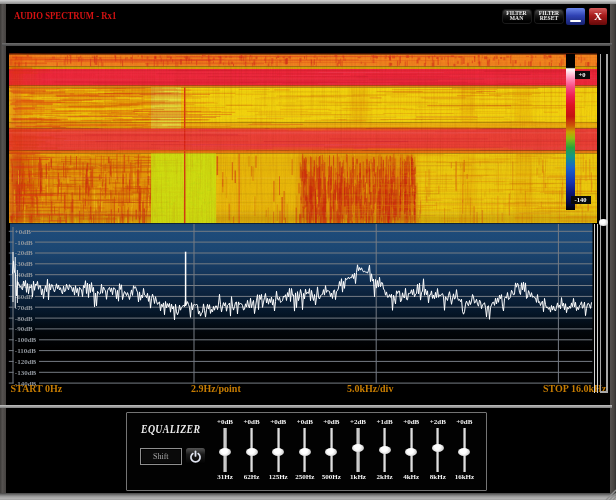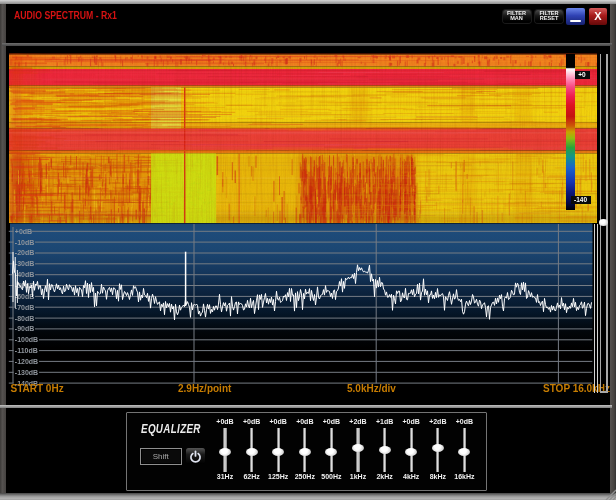--- a/index.html
+++ b/index.html
@@ -1,17 +1,17 @@
 <!DOCTYPE html>
 <html><head><meta charset="utf-8">
 <style>
 * { margin:0; padding:0; box-sizing:border-box; }
 html,body { width:616px; height:500px; background:#000; overflow:hidden;
   font-family:"Liberation Sans", sans-serif; }
-#win { position:relative; width:616px; height:388px; background:#000; }
+#win { position:relative; width:616px; height:388px; background:#000;font-family:Liberation Serif, serif; }
 .abs { position:absolute; }
 
 
 #ftop { left:0; top:0; width:616px; height:4px; background:linear-gradient(#d6d6d6,#8a8a8a); }
 #fleft { left:0; top:4px; width:6px; height:489px; background:linear-gradient(to right,#3c3a38,#555250 40%,#454240); }
 #fright { left:610px; top:4px; width:6px; height:489px; background:linear-gradient(to right,#555250,#45423f 70%,#333); }
 #fbottom { left:0; top:493px; width:616px; height:7px; background:linear-gradient(#454545,#969696 45%,#b4b4b4 75%,#a2a2a2); }
 
 
 #title { left:14px; top:10px; font-size:10px; font-weight:bold; color:#d61212;
@@ -2334,21 +2334,21 @@
 <text x="14.8" y="374.7" font-size="7" font-weight="bold" fill="#8f959c">-130dB</text>
 <text x="14.8" y="385.5" font-size="7" font-weight="bold" fill="#8f959c">-140dB</text>
     <path d="M12.5 273.7 L13.5 260.9 L14.5 272.3 L15.5 273.4 L16.5 295.9 L17.5 281.4 L18.5 283.2 L19.5 286.2 L20.5 285.9 L21.5 288.6 L22.5 289.8 L23.5 281.0 L24.5 285.9 L25.5 280.5 L26.5 292.3 L27.5 283.5 L28.5 293.7 L29.5 286.6 L30.5 287.8 L31.5 284.8 L32.5 297.0 L33.5 281.2 L34.5 290.3 L35.5 284.0 L36.5 285.2 L37.5 281.4 L38.5 289.3 L39.5 285.7 L40.5 285.7 L41.5 294.8 L42.5 288.9 L43.5 298.5 L44.5 290.3 L45.5 285.7 L46.5 291.6 L47.5 279.2 L48.5 299.8 L49.5 283.7 L50.5 290.0 L51.5 284.6 L52.5 285.0 L53.5 289.5 L54.5 291.9 L55.5 288.4 L56.5 283.8 L57.5 288.8 L58.5 285.0 L59.5 290.0 L60.5 287.7 L61.5 291.6 L62.5 293.9 L63.5 286.2 L64.5 291.8 L65.5 290.8 L66.5 284.2 L67.5 287.4 L68.5 289.9 L69.5 284.7 L70.5 286.9 L71.5 286.9 L72.5 291.5 L73.5 287.5 L74.5 295.1 L75.5 285.7 L76.5 292.6 L77.5 288.5 L78.5 296.2 L79.5 287.4 L80.5 288.7 L81.5 290.0 L82.5 296.6 L83.5 285.5 L84.5 287.8 L85.5 280.7 L86.5 293.5 L87.5 283.0 L88.5 297.5 L89.5 284.2 L90.5 292.5 L91.5 282.6 L92.5 291.5 L93.5 287.4 L94.5 306.8 L95.5 293.0 L96.5 305.9 L97.5 291.3 L98.5 293.1 L99.5 294.0 L100.5 293.4 L101.5 284.3 L102.5 293.2 L103.5 287.0 L104.5 289.3 L105.5 290.9 L106.5 299.3 L107.5 290.8 L108.5 288.6 L109.5 287.4 L110.5 291.6 L111.5 287.9 L112.5 294.7 L113.5 287.8 L114.5 288.2 L115.5 290.2 L116.5 298.8 L117.5 290.3 L118.5 301.2 L119.5 283.7 L120.5 289.4 L121.5 284.8 L122.5 299.6 L123.5 294.9 L124.5 291.5 L125.5 292.9 L126.5 295.6 L127.5 292.6 L128.5 295.4 L129.5 299.5 L130.5 294.6 L131.5 289.9 L132.5 295.4 L133.5 285.7 L134.5 288.3 L135.5 286.7 L136.5 290.0 L137.5 292.2 L138.5 302.0 L139.5 291.9 L140.5 300.2 L141.5 295.1 L142.5 297.8 L143.5 288.4 L144.5 294.9 L145.5 295.6 L146.5 297.7 L147.5 293.3 L148.5 301.4 L149.5 295.8 L150.5 308.1 L151.5 298.7 L152.5 294.2 L153.5 297.5 L154.5 303.5 L155.5 296.7 L156.5 301.2 L157.5 304.4 L158.5 303.0 L159.5 301.8 L160.5 310.9 L161.5 304.3 L162.5 306.6 L163.5 302.9 L164.5 314.7 L165.5 301.5 L166.5 308.0 L167.5 303.6 L168.5 306.8 L169.5 303.4 L170.5 312.2 L171.5 304.1 L172.5 309.0 L173.5 306.5 L174.5 320.0 L175.5 304.3 L176.5 311.9 L177.5 314.8 L178.5 311.9 L179.5 305.1 L180.5 310.2 L181.5 307.4 L182.5 306.4 L183.5 305.0 L184.5 306.7 L185.5 299.4 L186.5 304.5 L187.5 301.6 L188.5 304.4 L189.5 307.3 L190.5 317.3 L191.5 302.7 L192.5 309.9 L193.5 304.8 L194.5 304.5 L195.5 305.3 L196.5 304.0 L197.5 305.4 L198.5 314.1 L199.5 311.1 L200.5 316.1 L201.5 313.3 L202.5 312.1 L203.5 303.9 L204.5 310.4 L205.5 317.1 L206.5 309.6 L207.5 304.3 L208.5 309.1 L209.5 304.7 L210.5 313.4 L211.5 309.4 L212.5 312.0 L213.5 306.4 L214.5 310.2 L215.5 306.0 L216.5 306.0 L217.5 309.6 L218.5 304.1 L219.5 294.3 L220.5 304.7 L221.5 311.9 L222.5 306.9 L223.5 302.6 L224.5 305.9 L225.5 302.7 L226.5 311.2 L227.5 305.4 L228.5 304.5 L229.5 303.0 L230.5 316.1 L231.5 296.6 L232.5 306.4 L233.5 310.1 L234.5 306.7 L235.5 302.5 L236.5 302.0 L237.5 314.0 L238.5 301.9 L239.5 304.5 L240.5 303.5 L241.5 303.8 L242.5 305.5 L243.5 310.0 L244.5 309.3 L245.5 303.8 L246.5 307.1 L247.5 300.3 L248.5 306.1 L249.5 307.9 L250.5 298.3 L251.5 307.7 L252.5 303.3 L253.5 300.4 L254.5 313.6 L255.5 306.9 L256.5 300.2 L257.5 294.7 L258.5 309.6 L259.5 294.9 L260.5 299.4 L261.5 294.4 L262.5 307.4 L263.5 302.1 L264.5 297.5 L265.5 293.5 L266.5 303.0 L267.5 298.3 L268.5 304.2 L269.5 298.8 L270.5 302.5 L271.5 297.0 L272.5 305.1 L273.5 299.5 L274.5 311.0 L275.5 301.6 L276.5 291.2 L277.5 299.2 L278.5 300.1 L279.5 297.1 L280.5 302.4 L281.5 301.6 L282.5 300.7 L283.5 296.0 L284.5 297.1 L285.5 294.7 L286.5 300.5 L287.5 292.6 L288.5 296.9 L289.5 288.3 L290.5 301.5 L291.5 288.5 L292.5 295.3 L293.5 294.9 L294.5 311.1 L295.5 292.9 L296.5 307.6 L297.5 291.6 L298.5 300.6 L299.5 296.4 L300.5 289.5 L301.5 293.8 L302.5 309.6 L303.5 293.4 L304.5 298.9 L305.5 289.2 L306.5 294.1 L307.5 292.2 L308.5 293.4 L309.5 288.6 L310.5 300.7 L311.5 290.4 L312.5 296.1 L313.5 300.5 L314.5 294.5 L315.5 305.0 L316.5 297.2 L317.5 286.9 L318.5 297.1 L319.5 299.0 L320.5 295.9 L321.5 294.7 L322.5 294.4 L323.5 289.6 L324.5 295.1 L325.5 285.6 L326.5 292.4 L327.5 290.4 L328.5 290.9 L329.5 291.5 L330.5 296.5 L331.5 293.0 L332.5 298.5 L333.5 291.0 L334.5 289.8 L335.5 299.6 L336.5 291.4 L337.5 290.7 L338.5 288.0 L339.5 281.5 L340.5 286.1 L341.5 278.7 L342.5 292.1 L343.5 281.4 L344.5 288.4 L345.5 278.0 L346.5 279.7 L347.5 279.0 L348.5 277.0 L349.5 278.8 L350.5 277.5 L351.5 277.7 L352.5 274.5 L353.5 278.6 L354.5 273.1 L355.5 283.5 L356.5 272.6 L357.5 264.8 L358.5 270.7 L359.5 267.5 L360.5 270.1 L361.5 267.8 L362.5 270.3 L363.5 271.9 L364.5 271.1 L365.5 272.2 L366.5 272.0 L367.5 273.2 L368.5 270.3 L369.5 265.1 L370.5 281.6 L371.5 273.8 L372.5 281.1 L373.5 279.1 L374.5 296.7 L375.5 279.4 L376.5 288.1 L377.5 280.5 L378.5 287.1 L379.5 277.2 L380.5 286.7 L381.5 282.5 L382.5 282.9 L383.5 289.0 L384.5 290.2 L385.5 295.2 L386.5 291.9 L387.5 297.3 L388.5 297.1 L389.5 294.6 L390.5 297.3 L391.5 294.2 L392.5 310.3 L393.5 295.2 L394.5 298.6 L395.5 303.9 L396.5 290.8 L397.5 293.4 L398.5 291.0 L399.5 291.1 L400.5 301.9 L401.5 300.5 L402.5 292.8 L403.5 297.0 L404.5 298.0 L405.5 288.3 L406.5 299.3 L407.5 299.9 L408.5 293.3 L409.5 293.4 L410.5 293.2 L411.5 289.8 L412.5 294.7 L413.5 289.3 L414.5 296.9 L415.5 294.2 L416.5 293.5 L417.5 284.3 L418.5 293.9 L419.5 283.0 L420.5 300.1 L421.5 292.7 L422.5 291.0 L423.5 278.8 L424.5 295.2 L425.5 289.0 L426.5 294.7 L427.5 290.8 L428.5 302.8 L429.5 295.0 L430.5 295.1 L431.5 290.9 L432.5 298.4 L433.5 295.0 L434.5 298.8 L435.5 292.4 L436.5 297.6 L437.5 288.5 L438.5 297.3 L439.5 294.8 L440.5 295.9 L441.5 294.2 L442.5 293.6 L443.5 296.7 L444.5 310.3 L445.5 296.7 L446.5 298.3 L447.5 300.5 L448.5 295.3 L449.5 291.7 L450.5 297.9 L451.5 304.3 L452.5 299.1 L453.5 293.8 L454.5 299.2 L455.5 297.8 L456.5 289.6 L457.5 297.5 L458.5 300.4 L459.5 299.3 L460.5 301.7 L461.5 299.1 L462.5 311.3 L463.5 314.2 L464.5 311.8 L465.5 304.2 L466.5 301.1 L467.5 303.8 L468.5 305.8 L469.5 300.5 L470.5 304.5 L471.5 301.1 L472.5 294.5 L473.5 296.9 L474.5 303.2 L475.5 301.9 L476.5 299.2 L477.5 304.3 L478.5 306.2 L479.5 300.1 L480.5 301.5 L481.5 308.7 L482.5 304.8 L483.5 304.2 L484.5 302.7 L485.5 307.5 L486.5 316.9 L487.5 306.5 L488.5 305.8 L489.5 319.3 L490.5 307.3 L491.5 305.1 L492.5 302.5 L493.5 302.1 L494.5 305.4 L495.5 298.2 L496.5 304.0 L497.5 297.9 L498.5 302.3 L499.5 295.2 L500.5 298.7 L501.5 294.6 L502.5 306.4 L503.5 311.0 L504.5 298.6 L505.5 296.8 L506.5 298.2 L507.5 292.5 L508.5 299.6 L509.5 298.7 L510.5 296.6 L511.5 290.3 L512.5 292.3 L513.5 295.1 L514.5 294.1 L515.5 282.9 L516.5 287.2 L517.5 283.2 L518.5 285.4 L519.5 292.4 L520.5 294.5 L521.5 282.8 L522.5 289.9 L523.5 282.0 L524.5 291.5 L525.5 282.9 L526.5 298.5 L527.5 297.0 L528.5 290.6 L529.5 293.4 L530.5 296.7 L531.5 292.7 L532.5 297.3 L533.5 296.2 L534.5 297.9 L535.5 297.9 L536.5 302.4 L537.5 294.6 L538.5 302.6 L539.5 301.6 L540.5 305.5 L541.5 302.5 L542.5 301.1 L543.5 311.7 L544.5 298.4 L545.5 304.6 L546.5 307.9 L547.5 306.9 L548.5 309.3 L549.5 307.4 L550.5 312.1 L551.5 305.5 L552.5 310.1 L553.5 306.2 L554.5 310.0 L555.5 311.0 L556.5 307.4 L557.5 302.9 L558.5 307.4 L559.5 305.1 L560.5 308.8 L561.5 297.6 L562.5 306.2 L563.5 303.1 L564.5 309.8 L565.5 303.7 L566.5 312.7 L567.5 307.3 L568.5 309.1 L569.5 306.2 L570.5 308.3 L571.5 302.9 L572.5 306.7 L573.5 298.4 L574.5 306.9 L575.5 302.3 L576.5 310.6 L577.5 307.3 L578.5 309.7 L579.5 305.5 L580.5 304.4 L581.5 301.8 L582.5 308.3 L583.5 306.4 L584.5 302.1 L585.5 315.6 L586.5 308.5 L587.5 303.8 L588.5 303.4 L589.5 305.1 L590.5 308.4 L591.5 302.3" fill="none" stroke="#ffffff" stroke-width="1"></path>
     <path d="M185.6 306 L185.6 251.7" stroke="#fff" stroke-width="1.5" fill="none"></path>
 <path d="M13 302 L13 252" stroke="#fff" stroke-width="1" fill="none"></path>
 <path d="M15.2 308 L15.2 257" stroke="#fff" stroke-width="1" fill="none"></path>
 <path d="M17.4 303 L17.4 270" stroke="#fff" stroke-width="0.9" fill="none"></path>
   </svg>
 
   <div class="olab" style="left:10.5px">START 0Hz</div>
-  <div class="olab" style="left:178px">2.9Hz/point</div>
+  <div class="olab" style="left:191px">2.9Hz/point</div>
   <div class="olab" style="left:347px">5.0kHz/div</div>
   <div class="olab" style="left:543px">STOP 16.0kHz</div>
   <div class="abs" id="div2"></div>
 
   <div class="groove" style="left:599.8px;top:54px;height:338.5px"></div>
   <div class="groove" style="left:606px;top:54px;height:338.5px"></div>
   <div class="groove" style="left:593.8px;top:224px;height:168.5px;background:#d2d2d2"></div>
   <div class="groove" style="left:596.6px;top:224px;height:168.5px;background:#d2d2d2"></div>
   <div class="abs" style="left:599.8px;top:391px;width:7.8px;height:1.6px;background:#a8a8a8"></div>
   <div id="knobR"></div>

